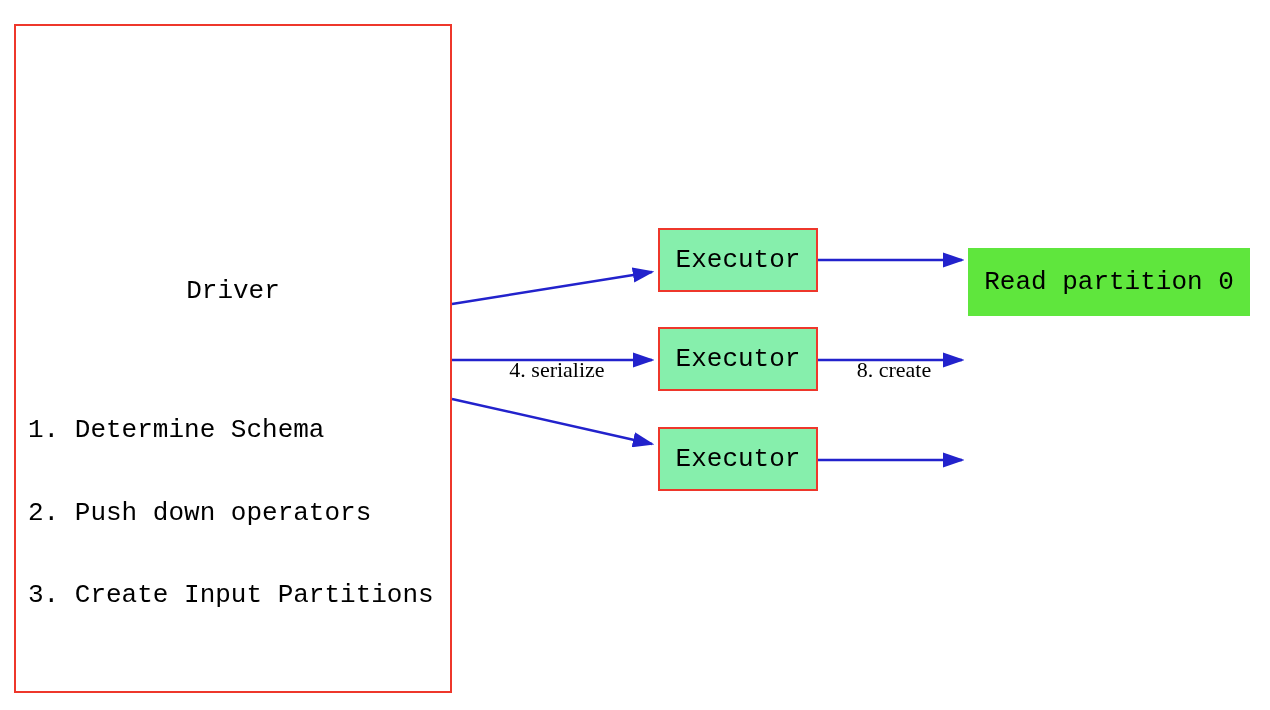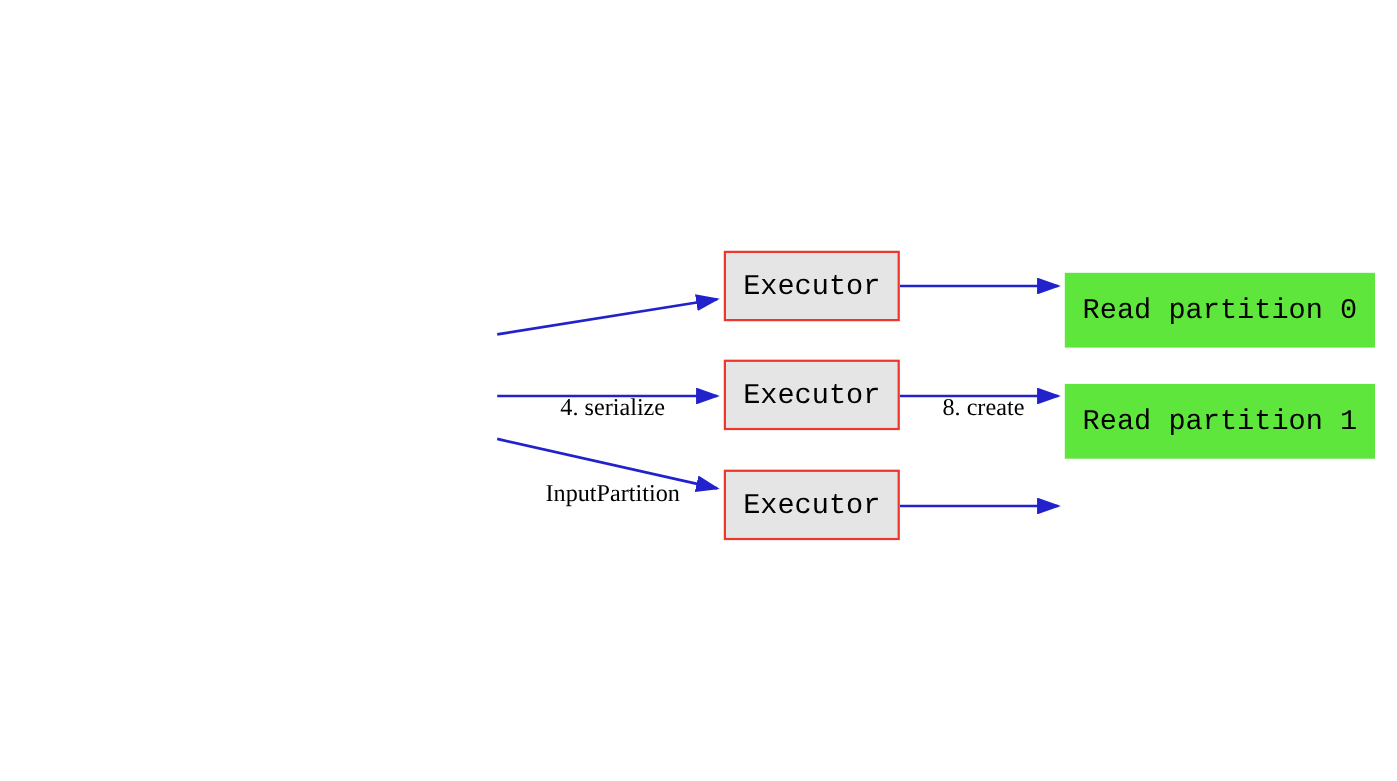--- a/index.html
+++ b/index.html
@@ -52,21 +52,21 @@
   .driver-steps {
     position: absolute;
     left: 12px;
     top: 336px;
     font-size: 26px;
     line-height: 27.5px;
     white-space: pre;
   }
   .executor {
     border: 2px solid var(--box-border, #ee372b);
-    background: #e5e5e5;
+    background: #86efac;
     left: 658px;
     width: 160px;
     height: 64px;
     font-size: 26px;
     white-space: pre;
   }
   #executor-box-0 { top: 228px; }
   #executor-box-1 { top: 327px; }
   #executor-box-2 { top: 427px; }
   .partition {
@@ -111,39 +111,43 @@
       </marker>
     </defs>
     <line class="arrow-line" x1="452" y1="304" x2="652" y2="272" marker-end="url(#arrowhead)"></line>
     <line class="arrow-line" x1="452" y1="360" x2="652" y2="360" marker-end="url(#arrowhead)"></line>
     <line class="arrow-line" x1="452" y1="399" x2="652" y2="444" marker-end="url(#arrowhead)"></line>
     <line class="arrow-line" x1="818" y1="260" x2="962" y2="260" marker-end="url(#arrowhead)"></line>
     <line class="arrow-line" x1="818" y1="360" x2="962" y2="360" marker-end="url(#arrowhead)"></line>
     <line class="arrow-line" x1="818" y1="460" x2="962" y2="460" marker-end="url(#arrowhead)"></line>
   </svg>
 
+  <div class="box" id="driver-box">
+    <div class="driver-title">Driver</div>
+    <div class="driver-steps">
+      <div>1. Determine Schema</div>
+      <div>2. Push down operators</div>
+      <div>3. Create Input Partitions</div>
+    </div>
+  </div>
 
   <div class="box executor" id="executor-box-0">
     <span>Executor</span>
   </div>
   <div class="box executor" id="executor-box-1">
     <span>Executor</span>
   </div>
   <div class="box executor" id="executor-box-2">
     <span>Executor</span>
   </div>
 
   <div class="box partition" id="read-partition-box-0">
     <span>Read partition 0</span>
   </div>
-  <div class="box partition" id="read-partition-box-1">
-    <span>Read partition 1</span>
-  </div>
 
   <div class="edge-label" id="edge-label-serialize">
     <div>4. serialize</div>
-    <div>InputPartition</div>
   </div>
   <div class="edge-label" id="edge-label-create-reader">
     <div>8. create</div>
   </div>
 
 </div>
 
 </body></html>

